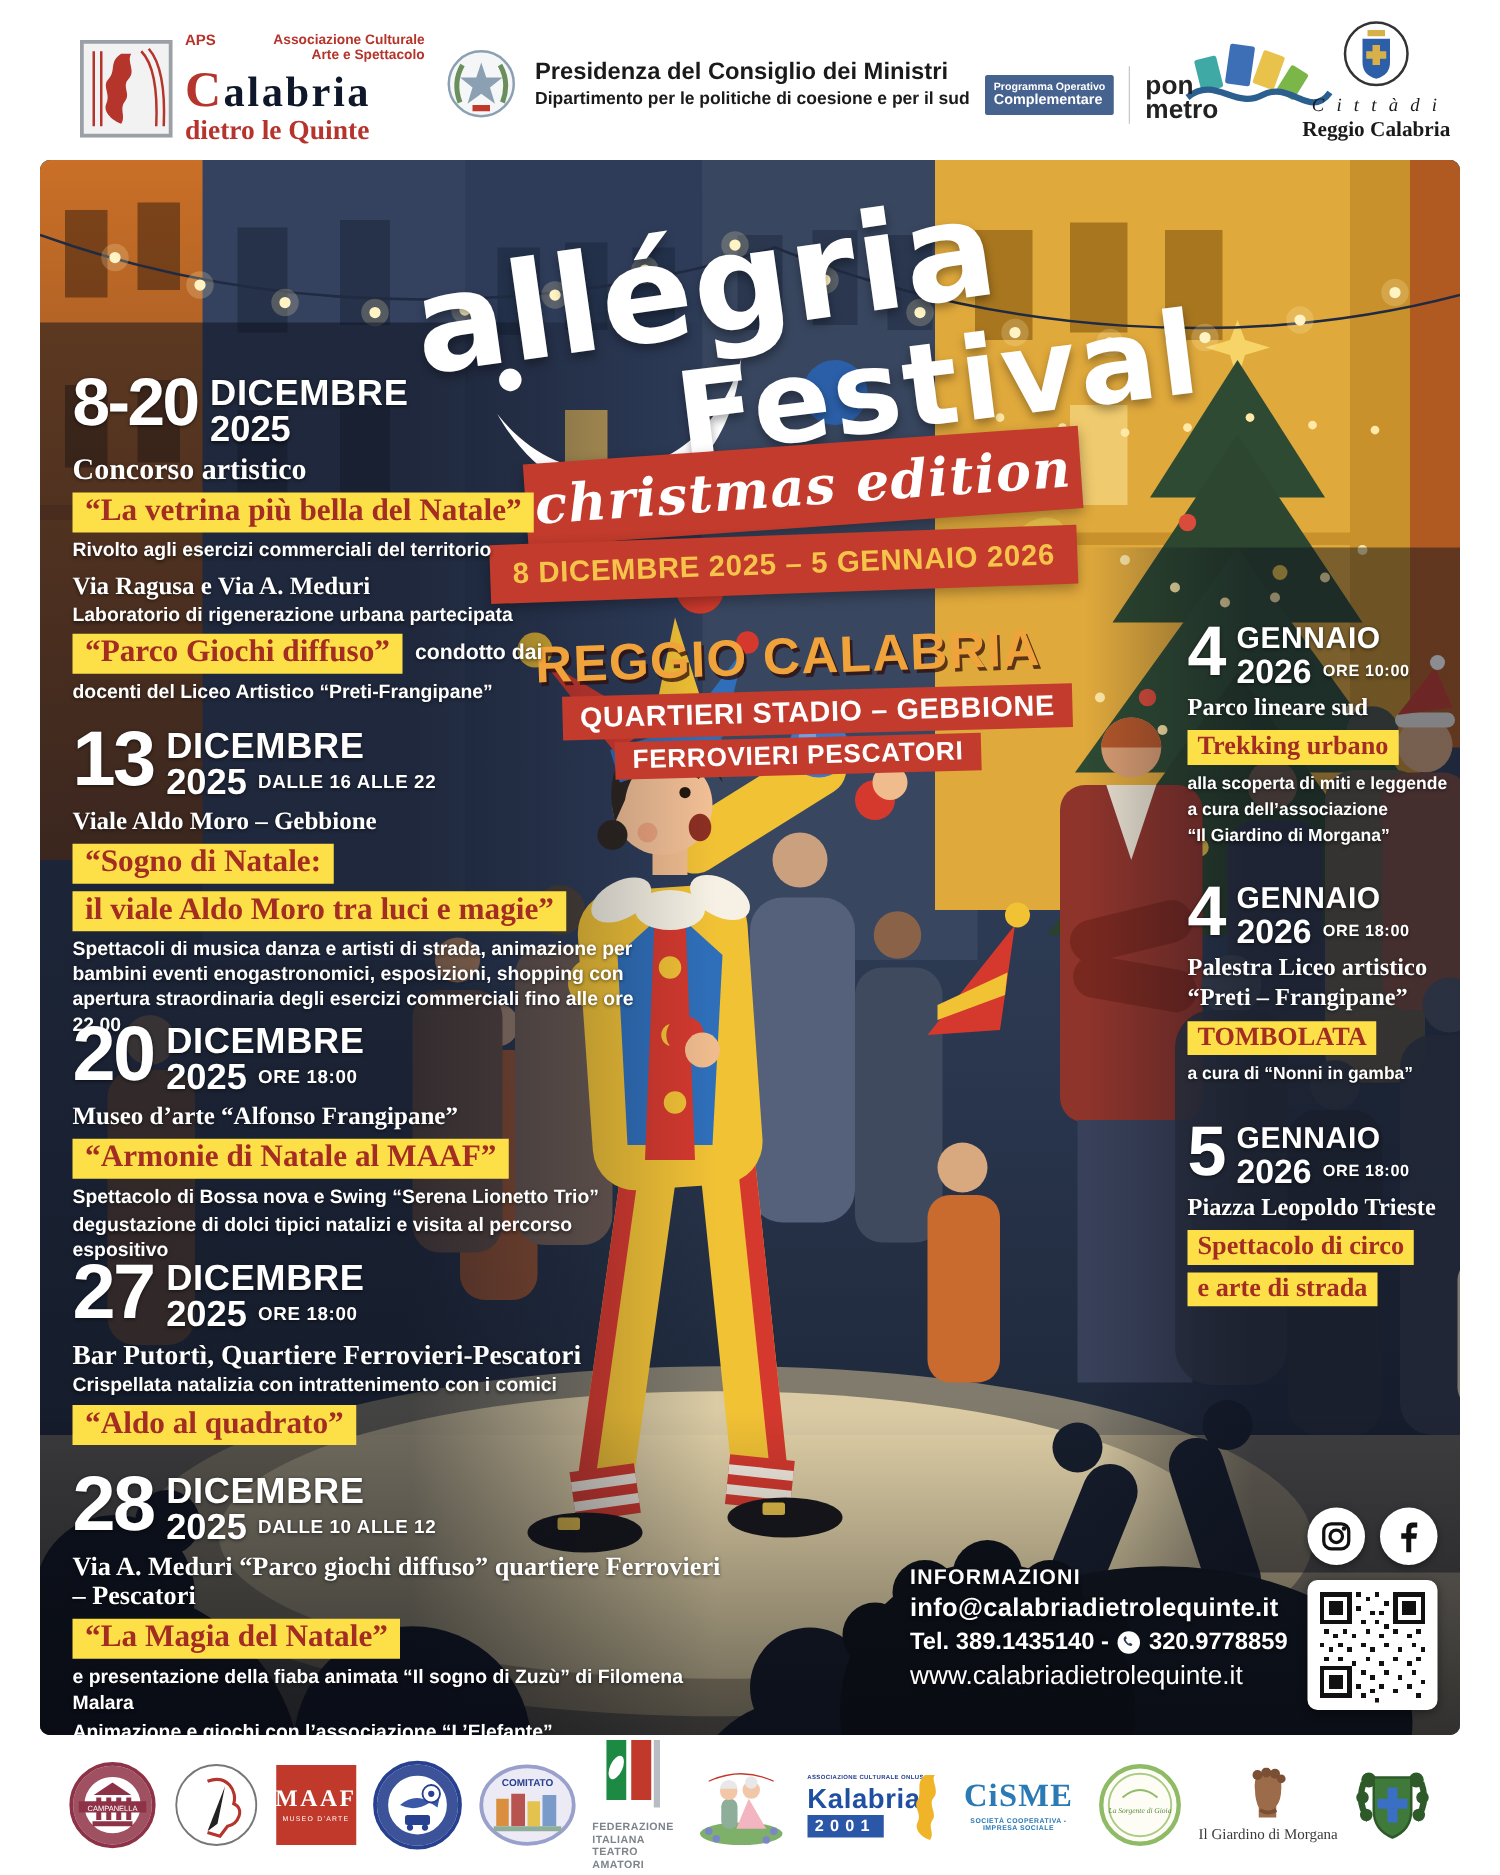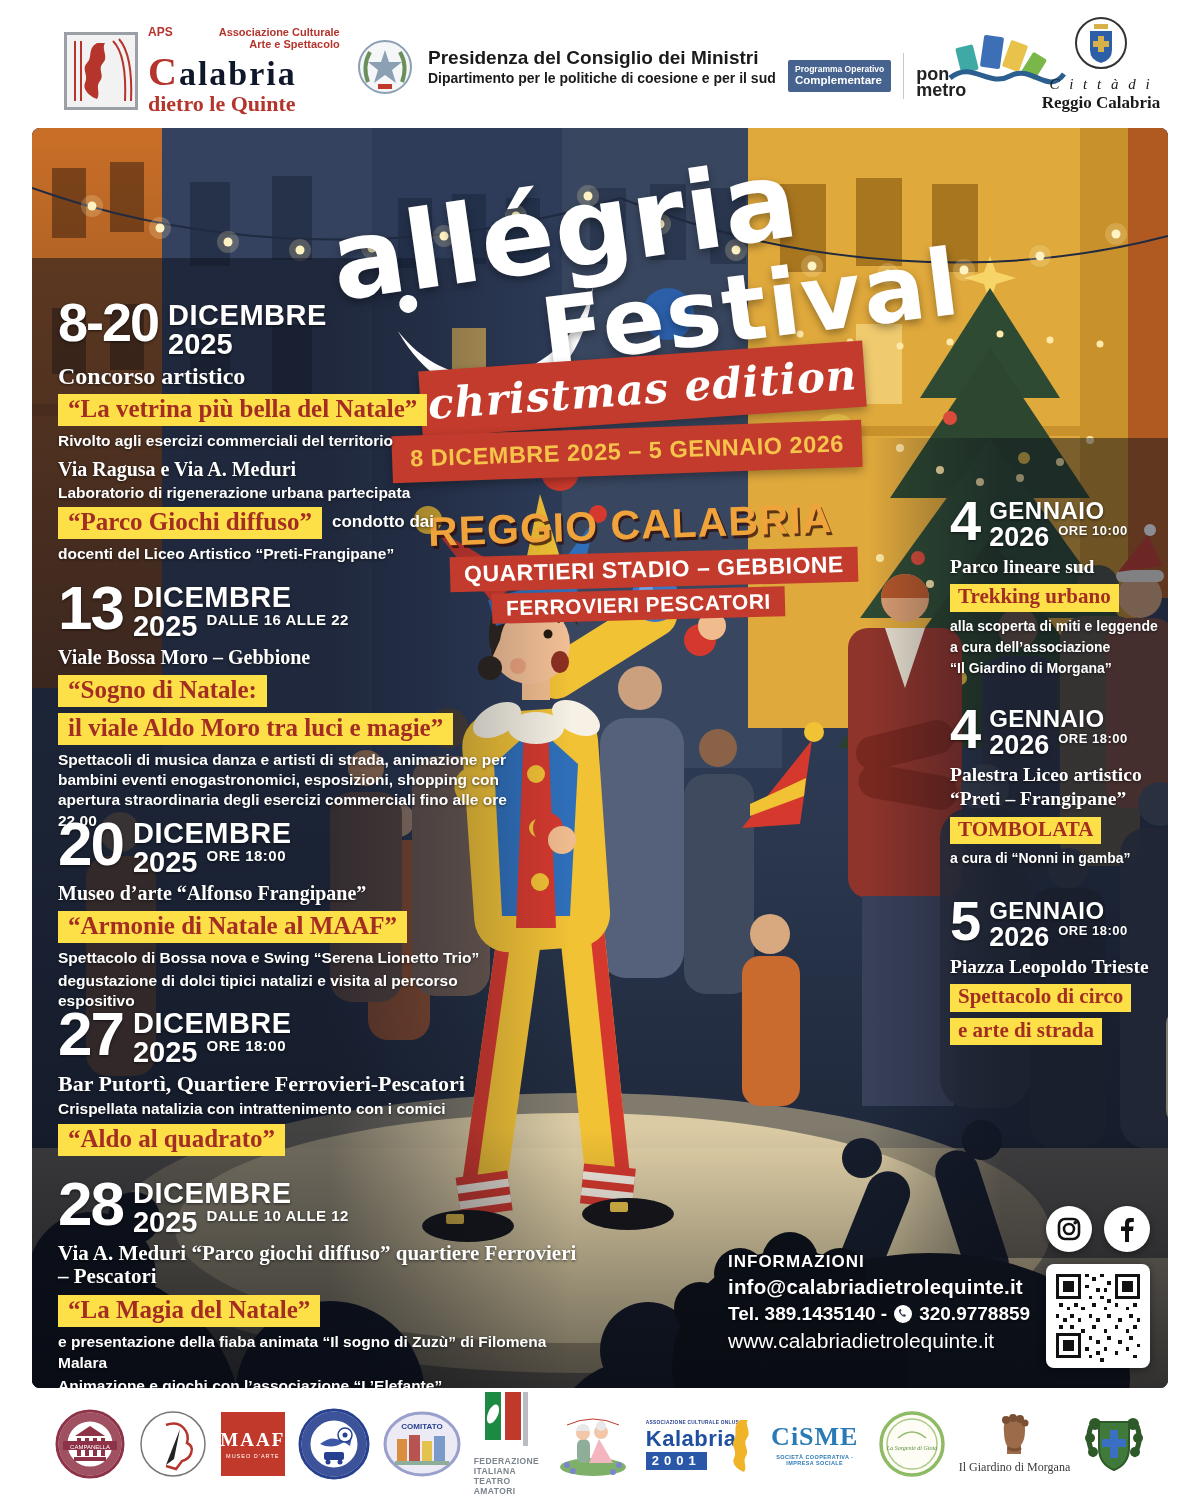--- a/index.html
+++ b/index.html
@@ -27,21 +27,21 @@
   .logo-pres { position:absolute; left:356px; top:38px; display:flex; gap:14px; align-items:center; }
   .pres-text { line-height:1.2; color:#1a1a1a; }
   .pres-1 { font-size:19px; font-weight:bold; }
   .pres-2 { font-size:14px; font-weight:600; }
   .logo-pon { position:absolute; left:788px; top:48px; display:flex; align-items:center; gap:12px; }
   .poc-badge { background:#46628e; color:#fff; padding:5px 7px; line-height:1.1; border-radius:2px; }
   .poc-l1 { display:block; font-size:8.5px; font-weight:bold; }
   .poc-l2 { display:block; font-size:11.5px; font-weight:bold; }
   .pon-sep { width:1px; height:46px; background:#c8c8c8; }
   .pon-wrap { position:relative; width:150px; height:72px; margin-top:-16px;}
-  .pon-text { position:absolute; left:0; bottom:6px; line-height:.9; font-weight:bold; font-size:18px; color:#222; }
+  .pon-text { position:absolute; left:0; bottom:6px; line-height:.9; font-weight:bold; font-size:21px; color:#222; }
   .pon-text span { display:block; }
   .pon-art { position:absolute; right:0; top:0; }
   .logo-citta { position:absolute; left:1036px; top:16px; width:130px; text-align:center; }
   .citta-1 { font-family:"Liberation Serif",serif; font-style:italic; font-size:15px; letter-spacing:3px; color:#1a1a1a; margin-top:2px;}
   .citta-2 { font-family:"Liberation Serif",serif; font-weight:bold; font-size:17px; color:#1a1a1a; }
 
   
   .poster { position:absolute; top:128px; left:32px; width:1136px; height:1260px;
             background:#2b3850; overflow:hidden; border-radius:8px; }
   .poster svg.illustration { position:absolute; inset:0; z-index:0; }
@@ -80,21 +80,21 @@
     color:#fff; font-weight:bold; font-size:21px; letter-spacing:.5px; white-space:nowrap; transform:rotate(-1.5deg); }
 
   
   .ev { position:absolute; z-index:3; color:#fff; }
   .ev * { text-shadow:0 1px 3px rgba(0,0,0,.6); }
   .ev-head { display:flex; gap:10px; align-items:flex-start; line-height:.9; }
   .ev-day { font-size:62px; font-weight:bold; letter-spacing:-2px; }
   .ev-day.small { font-size:54px; }
   .ev-my { display:flex; flex-direction:column; padding-top:4px; }
   .ev-mo { font-size:29px; font-weight:bold; letter-spacing:.5px; }
-  .ev-yr-row { display:flex; align-items:flex-start; gap:9px; margin-top:3px; }
+  .ev-yr-row { display:flex; align-items:center; gap:9px; margin-top:3px; }
   .ev-yr { font-size:29px; font-weight:bold; }
   .ev-note { font-size:15px; font-weight:bold; letter-spacing:.5px; }
   .loc { font-family:"Liberation Serif",serif; font-weight:bold; font-size:20px; margin:7px 0 3px; line-height:1.1;}
   .intro { font-family:"Liberation Serif",serif; font-weight:bold; font-size:24px; margin-top:6px; }
   .hl { display:inline-block; background:#fde047; color:#a32d22; font-family:"Liberation Serif",serif;
     font-weight:bold; font-size:25px; padding:1px 10px 3px; margin:4px 0 2px; line-height:1.12;
     text-shadow:none !important; }
   .hl-row { display:flex; align-items:center; gap:10px; }
   .hl-suffix { font-size:17px; font-weight:bold; }
   .desc { font-size:15.5px; font-weight:bold; line-height:1.3; margin-top:3px; }
@@ -533,21 +533,21 @@
       <div class="ev-head">
         <div class="ev-day">13</div>
         <div class="ev-my">
           <div class="ev-mo">DICEMBRE</div>
           <div class="ev-yr-row">
               <span class="ev-yr">2025</span>
               <span class="ev-note">DALLE 16 ALLE 22</span>
             </div>
         </div>
       </div>
-      <div class="loc">Viale Bossa Moro – Gebbione</div>
+      <div class="loc">Viale Aldo Moro – Gebbione</div>
       <div><span class="hl">“Sogno di Natale:</span></div>
       <div><span class="hl">il viale Aldo Moro tra luci e magie”</span></div>
       <div class="desc">Spettacoli di musica danza e artisti di strada, animazione per bambini eventi enogastronomici, esposizioni, shopping con apertura straordinaria degli esercizi commerciali fino alle ore 22,00</div>
     </div>
 
     <div class="ev col-l" style="left:26px; top:688px; width:452px;">
       <div class="ev-head">
         <div class="ev-day">20</div>
         <div class="ev-my">
           <div class="ev-mo">DICEMBRE</div>

